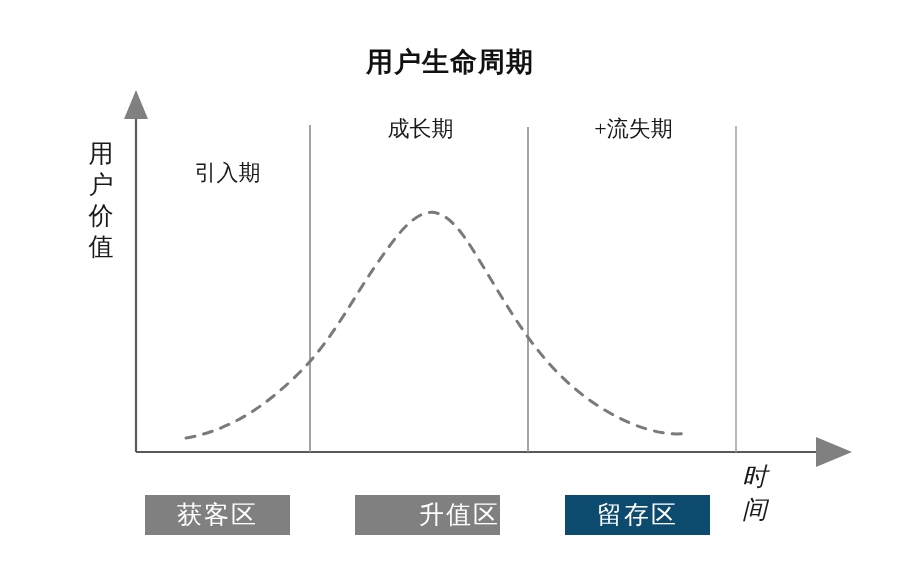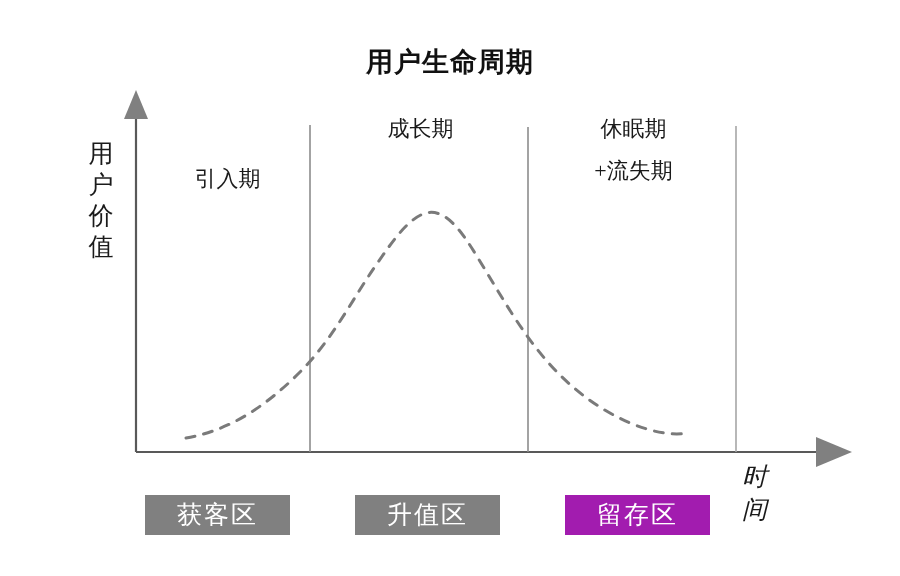--- a/index.html
+++ b/index.html
@@ -66,21 +66,21 @@
     text-align: center;
     font-size: 22px;
     line-height: 42px;
     color: #1a1a1a;
     white-space: nowrap;
   }
   .phase-label .line {
     display: block;
   }
 
-  #phase-label-0 { left: 150px; top: 158px; width: 155px; }
+  #phase-label-0 { left: 150px; top: 152px; width: 155px; }
   #phase-label-1 { left: 318px; top: 108px; width: 205px; }
   #phase-label-2 { left: 536px; top: 108px; width: 195px; }
 
   .zone-badge {
     position: absolute;
     top: 495px;
     height: 40px;
     line-height: 40px;
     text-align: center;
     color: #ffffff;
@@ -141,21 +141,20 @@
 
   <div class="phase-label" id="phase-label-0">
     <span class="line">引入期</span>
   </div>
 
   <div class="phase-label" id="phase-label-1">
     <span class="line">成长期</span>
   </div>
 
   <div class="phase-label" id="phase-label-2">
-    <span class="line">休眠期</span>
     <span class="line">+流失期</span>
   </div>
 
   <div class="zone-badge" id="zone-badge-0" style="background: rgb(128, 128, 128); color: rgb(255, 255, 255);">获客区</div>
-  <div class="zone-badge" id="zone-badge-1" style="background: rgb(128, 128, 128); color: rgb(255, 255, 255);">升值区</div>
-  <div class="zone-badge" id="zone-badge-2" style="background: #a21caf; color: rgb(255, 255, 255);">留存区</div>
+  <div class="zone-badge" id="zone-badge-1" style="background: rgb(128, 128, 128); color: rgb(255, 255, 255); text-align: right;">升值区</div>
+  <div class="zone-badge" id="zone-badge-2" style="background: #0c4a6e; color: rgb(255, 255, 255);">留存区</div>
 
 </div>
 
 </body></html>

